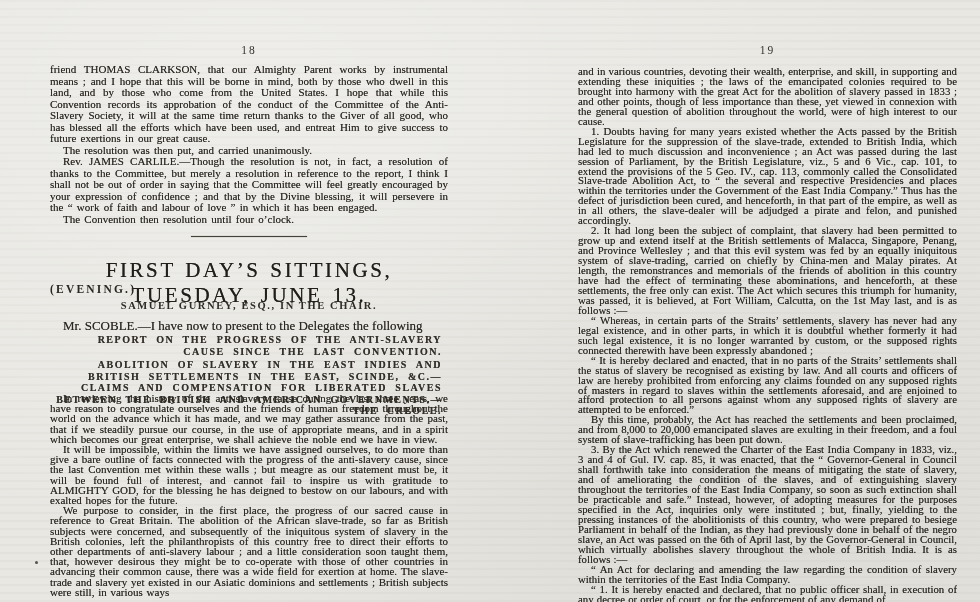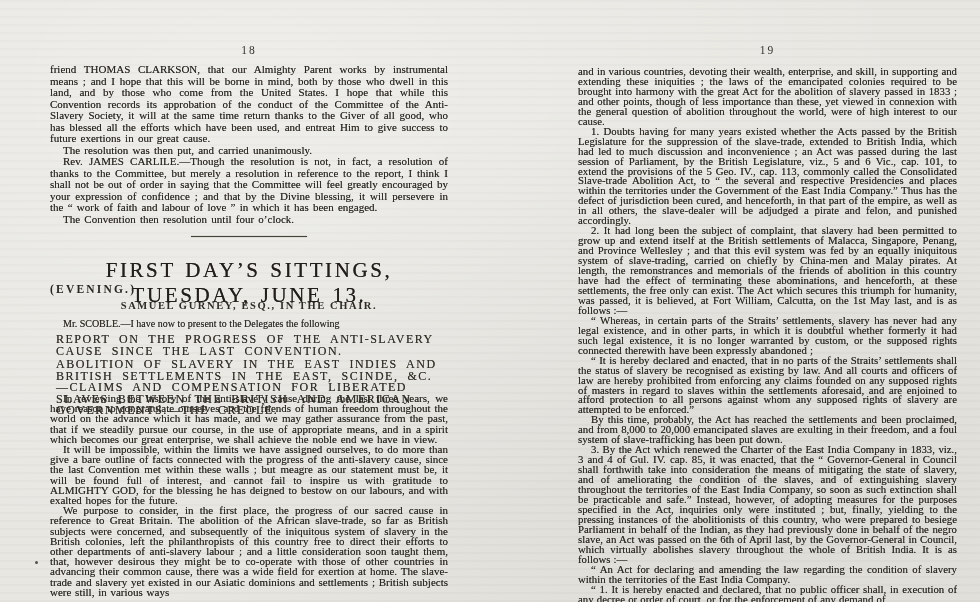--- a/index.html
+++ b/index.html
@@ -23,22 +23,22 @@
   .pagenum{top:2px;text-align:center;font-size:11.5px;letter-spacing:2px;color:#35322c;}
   .bodytext{text-align:justify;text-shadow:0 0 0.5px rgba(43,40,34,0.65);}
   .block-a{top:22px;font-size:11px;line-height:11.5px;word-spacing:1.5px;}
   .block-b{top:351px;font-size:11px;line-height:10.2px;word-spacing:1px;}
   .rp-block{top:25px;font-size:10.8px;line-height:9.95px;word-spacing:0.5px;}
   .ind{text-indent:13px;}
   .divider{top:194px;left:141px;right:auto;width:116px;height:1px;background:#45423a;box-shadow:0 0 1px rgba(60,56,48,0.8);}
   .h-session{top:216px;text-align:center;font-size:21px;letter-spacing:2.6px;word-spacing:2px;font-weight:normal;color:#221f1a;text-shadow:0 0 0.6px rgba(34,31,26,0.8);}
   .h-evening{top:241px;text-align:left;font-size:11.5px;letter-spacing:2.2px;font-weight:bold;}
   .h-chair{top:258px;text-align:center;font-size:10.5px;letter-spacing:1.6px;font-weight:bold;color:#2e2b25;}
-  .p-intro{top:276px;font-size:10px;text-indent:13px;}
-  .smallcaps{text-align:left;font-size:12px;letter-spacing:1.5px;word-spacing:4.5px;line-height:11.5px;font-weight:normal;color:#33302a;padding:0 6px;text-shadow:0 0 0.4px rgba(50,46,40,0.7);}
+  .p-intro{top:276px;font-size:13px;text-indent:13px;}
+  .smallcaps{text-align:right;font-size:10px;letter-spacing:1.5px;word-spacing:4.5px;line-height:11.5px;font-weight:bold;color:#33302a;padding:0 6px;text-shadow:0 0 0.4px rgba(50,46,40,0.7);}
   .h-report{top:292px;}
   .h-abolition{top:317px;}
   .sig{top:566px;text-align:right;font-size:10px;letter-spacing:3px;color:#3a362f;}
   .artifact-dot{position:absolute;left:35px;top:561px;width:3px;height:3px;border-radius:50%;background:#55524a;}
 </style>
 </head>
 <body>
 
 <div class="scan">
 

